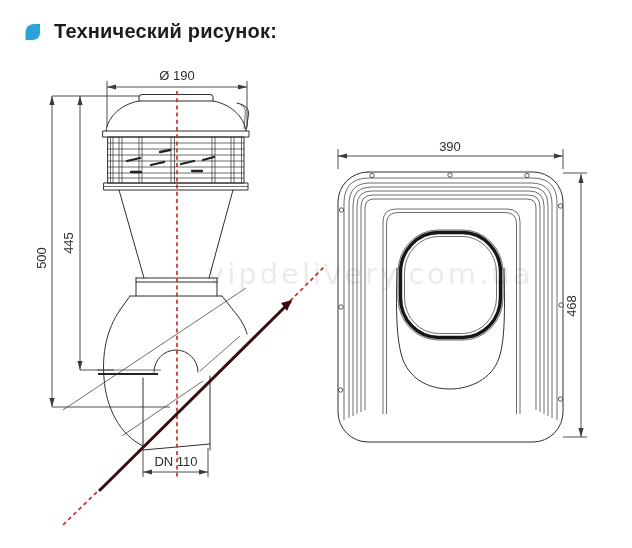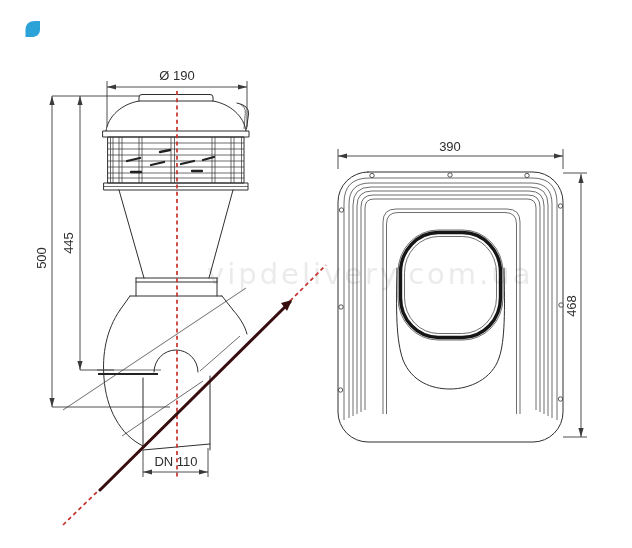--- a/index.html
+++ b/index.html
@@ -23,20 +23,21 @@
 </style>
 </head>
 <body>
 
 <div id="page">
 
   <div id="titlebar">
     <svg width="18" height="18" viewBox="0 0 18 18" style="position:static">
       <path d="M16,1 L16,9.5 C16,14.5 12.5,17 7.5,17 L1.5,17 L1.5,9.5 C1.5,4.4 5.5,1 10.5,1 Z" fill="#2BA3D8"></path>
     </svg>
+    <h1>Технический рисунок:</h1>
   </div>
 
   <svg width="632" height="548" viewBox="0 0 632 548">
 
     <text x="207" y="284" class="wm" fill="#DBDBDB">vipdelivery.com.ua</text>
 
     <g>
 
       <g>
         <path class="ln" d="M139,101 L139,97 Q139,94.5 142,94.5 L210,94.5 Q213,94.5 213,97 L213,101"></path>

